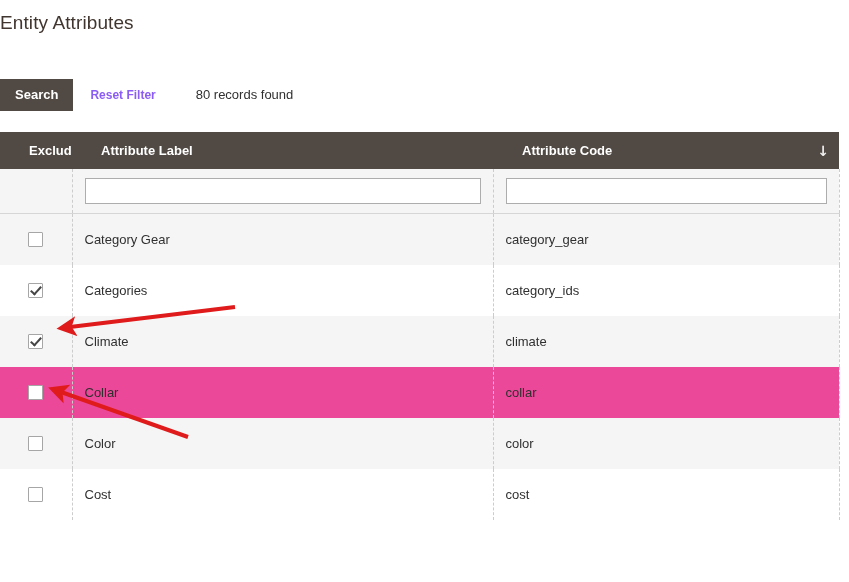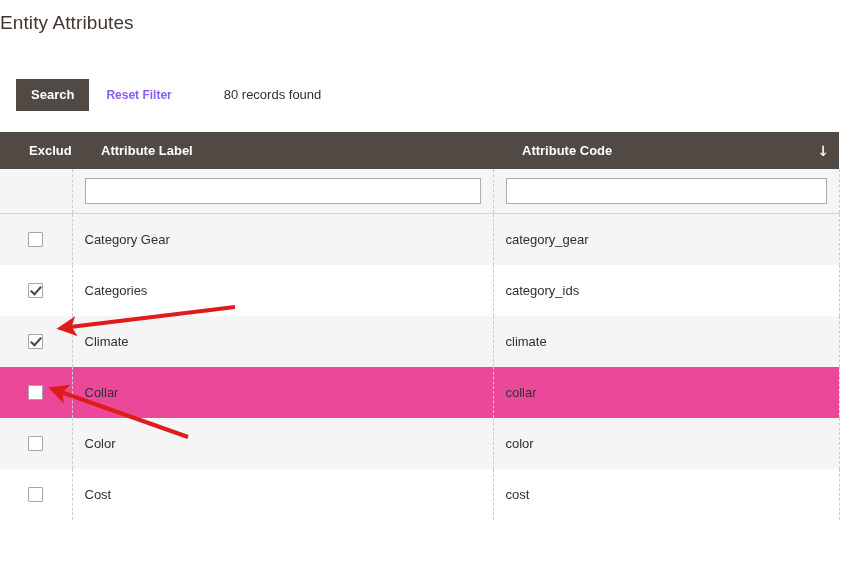--- a/index.html
+++ b/index.html
@@ -25,21 +25,21 @@
     font-size: 19px;
     font-weight: 400;
     color: #41362f;
     letter-spacing: 0.1px;
     line-height: 24px;
   }
 
   
   .action-bar {
     position: absolute;
-    left: 16px;
+    left: 0px;
     top: 79px;
     height: 32px;
     display: flex;
     align-items: flex-start;
   }
   .search-button {
     background: #514943;
     color: #ffffff;
     font-size: 13px;
     font-weight: 700;
@@ -60,21 +60,21 @@
     margin-left: 17px;
     text-decoration: none;
     cursor: pointer;
     white-space: nowrap;
   }
   .records-found {
     color: #303030;
     font-size: 13px;
     font-weight: 400;
     line-height: 32px;
-    margin-left: 52px;
+    margin-left: 40px;
     white-space: nowrap;
   }
 
   
   .grid-wrap {
     position: absolute;
     left: 0px;
     top: 132px;
     width: 839px;
   }

